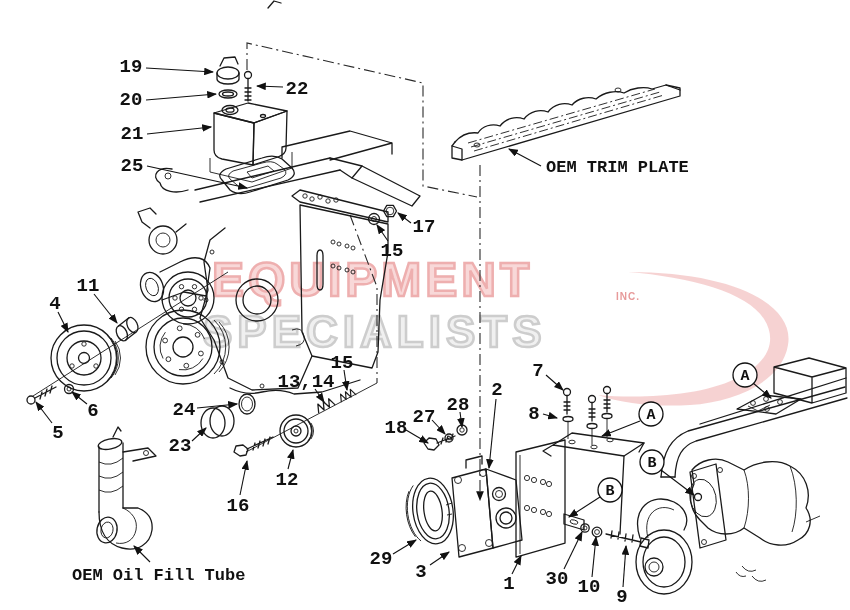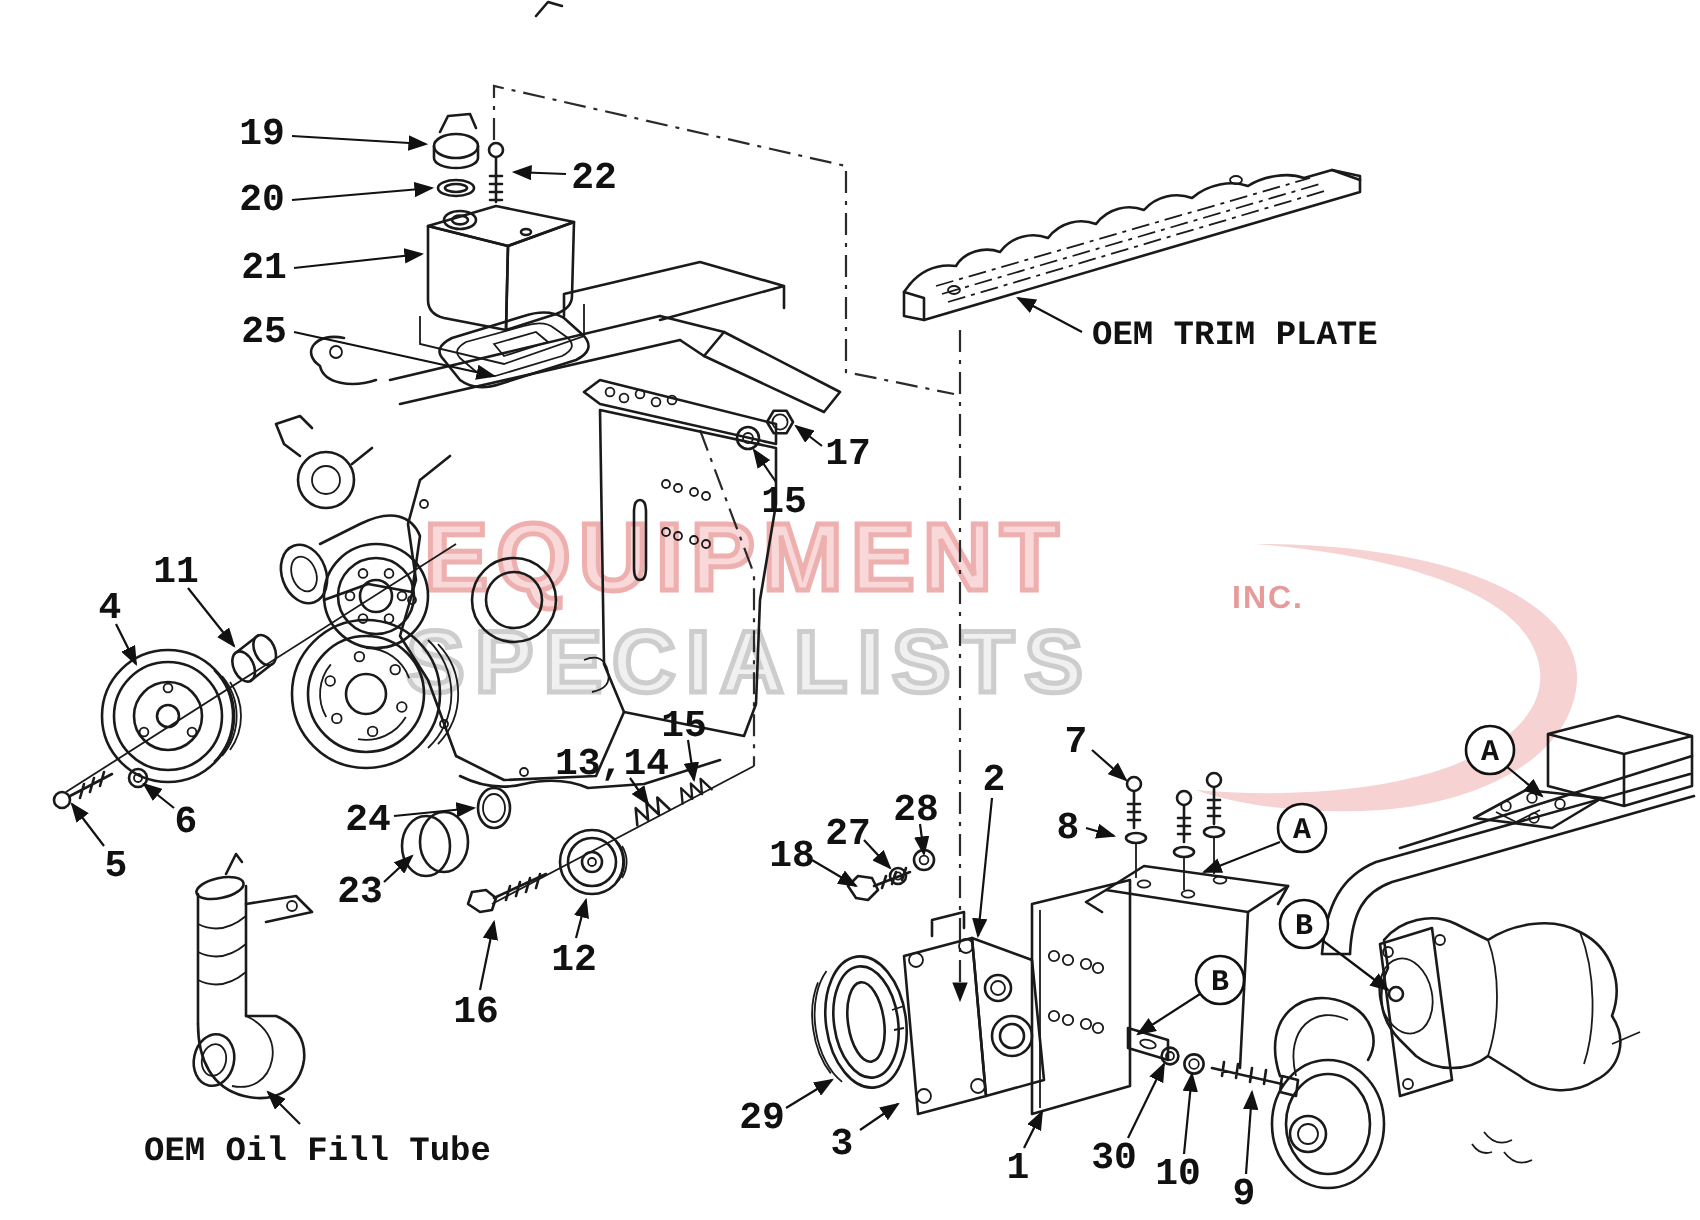--- a/index.html
+++ b/index.html
@@ -6,21 +6,21 @@
   .stage{position:relative;width:850px;height:610px;background:#fff;overflow:hidden;
          font-family:"Liberation Sans","DejaVu Sans",sans-serif;}
   .wm{position:absolute;inset:0;z-index:0;}
   .wm-swoosh{position:absolute;left:0;top:0;}
   .wm-line1{position:absolute;left:212px;top:252px;font-size:48px;font-weight:700;
             letter-spacing:4px;color:#f8d8d8;-webkit-text-stroke:2.5px #eeafaf;
             font-family:"Liberation Sans",sans-serif;white-space:nowrap;}
   .wm-line2{position:absolute;left:203px;top:307px;font-size:44px;font-weight:700;
             letter-spacing:5px;color:#f0f0f0;-webkit-text-stroke:2.5px #cdcdcd;
             font-family:"Liberation Sans",sans-serif;white-space:nowrap;}
-  .wm-inc{position:absolute;left:616px;top:291px;font-size:16px;font-weight:700;
+  .wm-inc{position:absolute;left:616px;top:291px;font-size:10px;font-weight:700;
           letter-spacing:1px;color:#e79a9a;font-family:"Liberation Sans",sans-serif;}
   svg.art{position:absolute;left:0;top:0;z-index:1;}
   .ln{fill:none;stroke:#1a1a1a;stroke-width:1.3;stroke-linejoin:round;stroke-linecap:round;}
   .thin{fill:none;stroke:#1a1a1a;stroke-width:0.9;}
   .phantom{fill:none;stroke:#2a2a2a;stroke-width:1.1;stroke-dasharray:11 4 2 4;}
   .lead{fill:none;stroke:#111;stroke-width:1.1;}
   text.num{font-family:"Liberation Mono","DejaVu Sans Mono",monospace;font-weight:700;
            font-size:19px;fill:#111;}
   text.ann{font-family:"Liberation Mono","DejaVu Sans Mono",monospace;font-weight:700;
            font-size:17px;fill:#111;}

